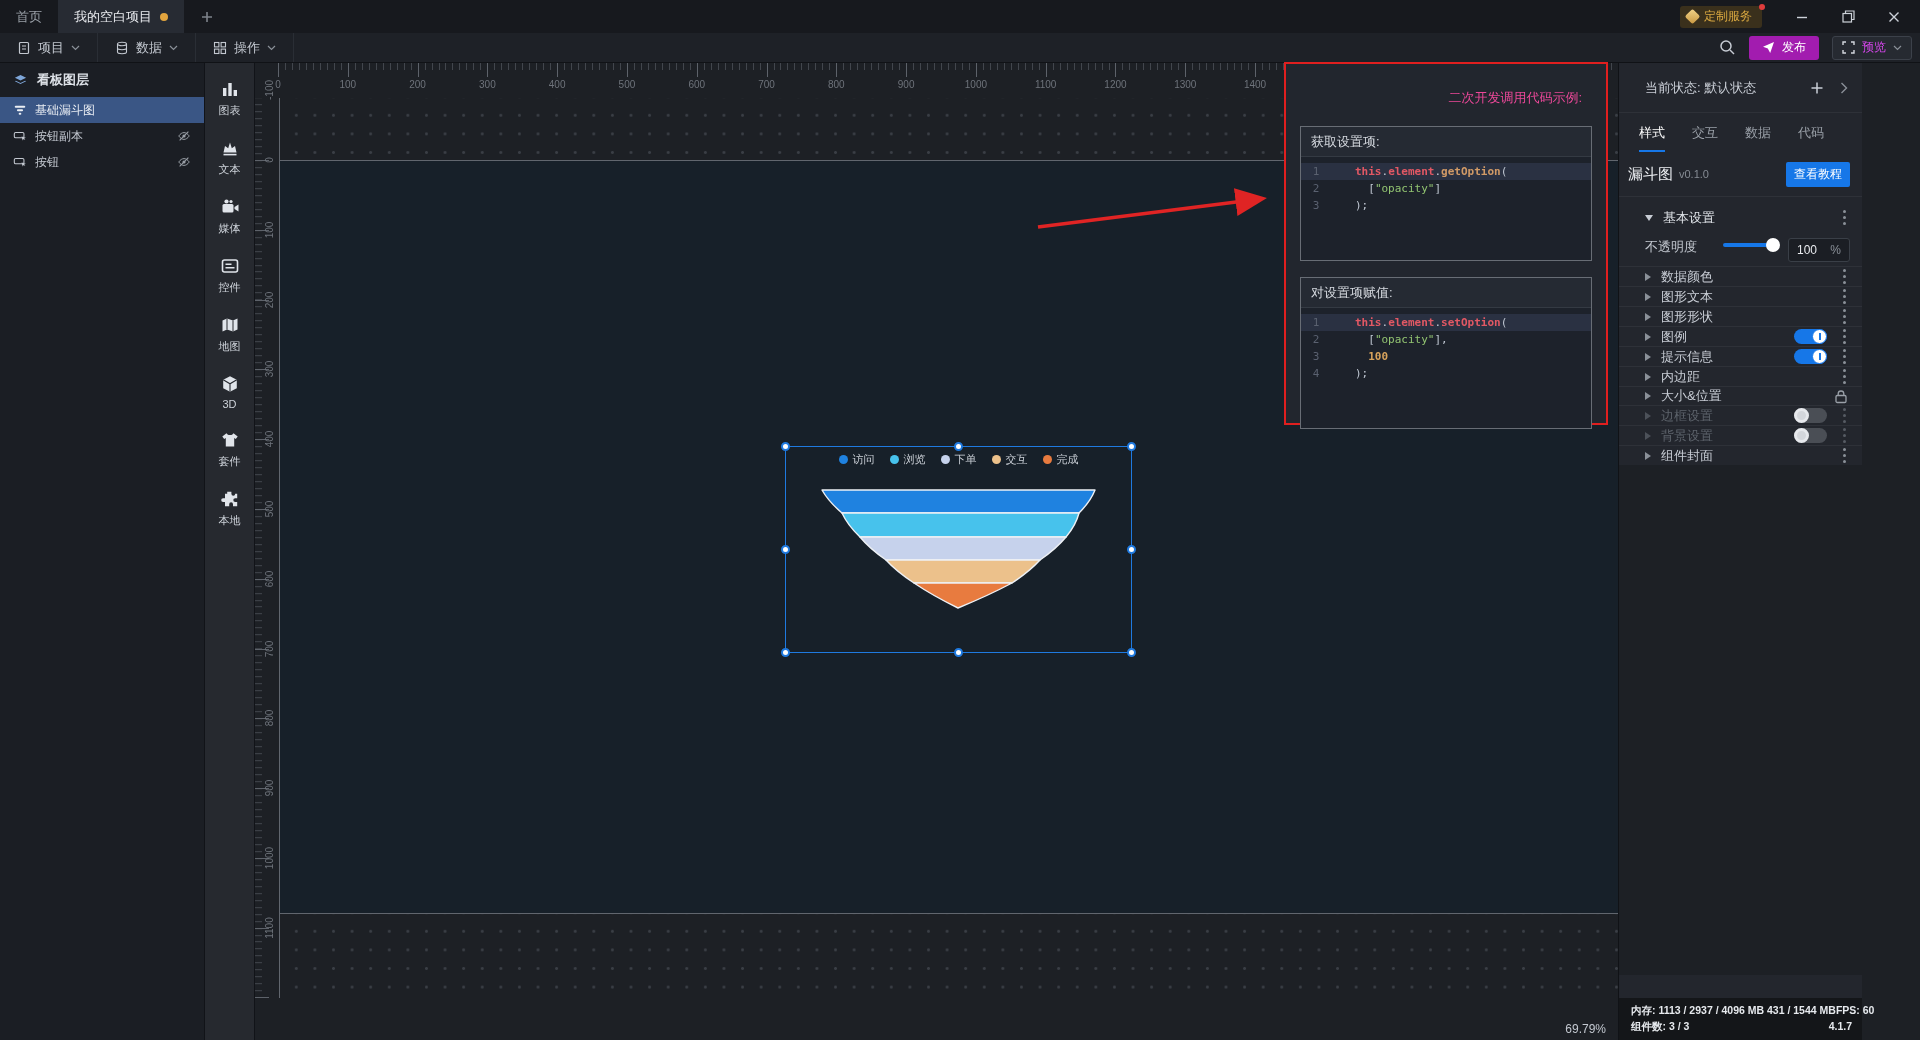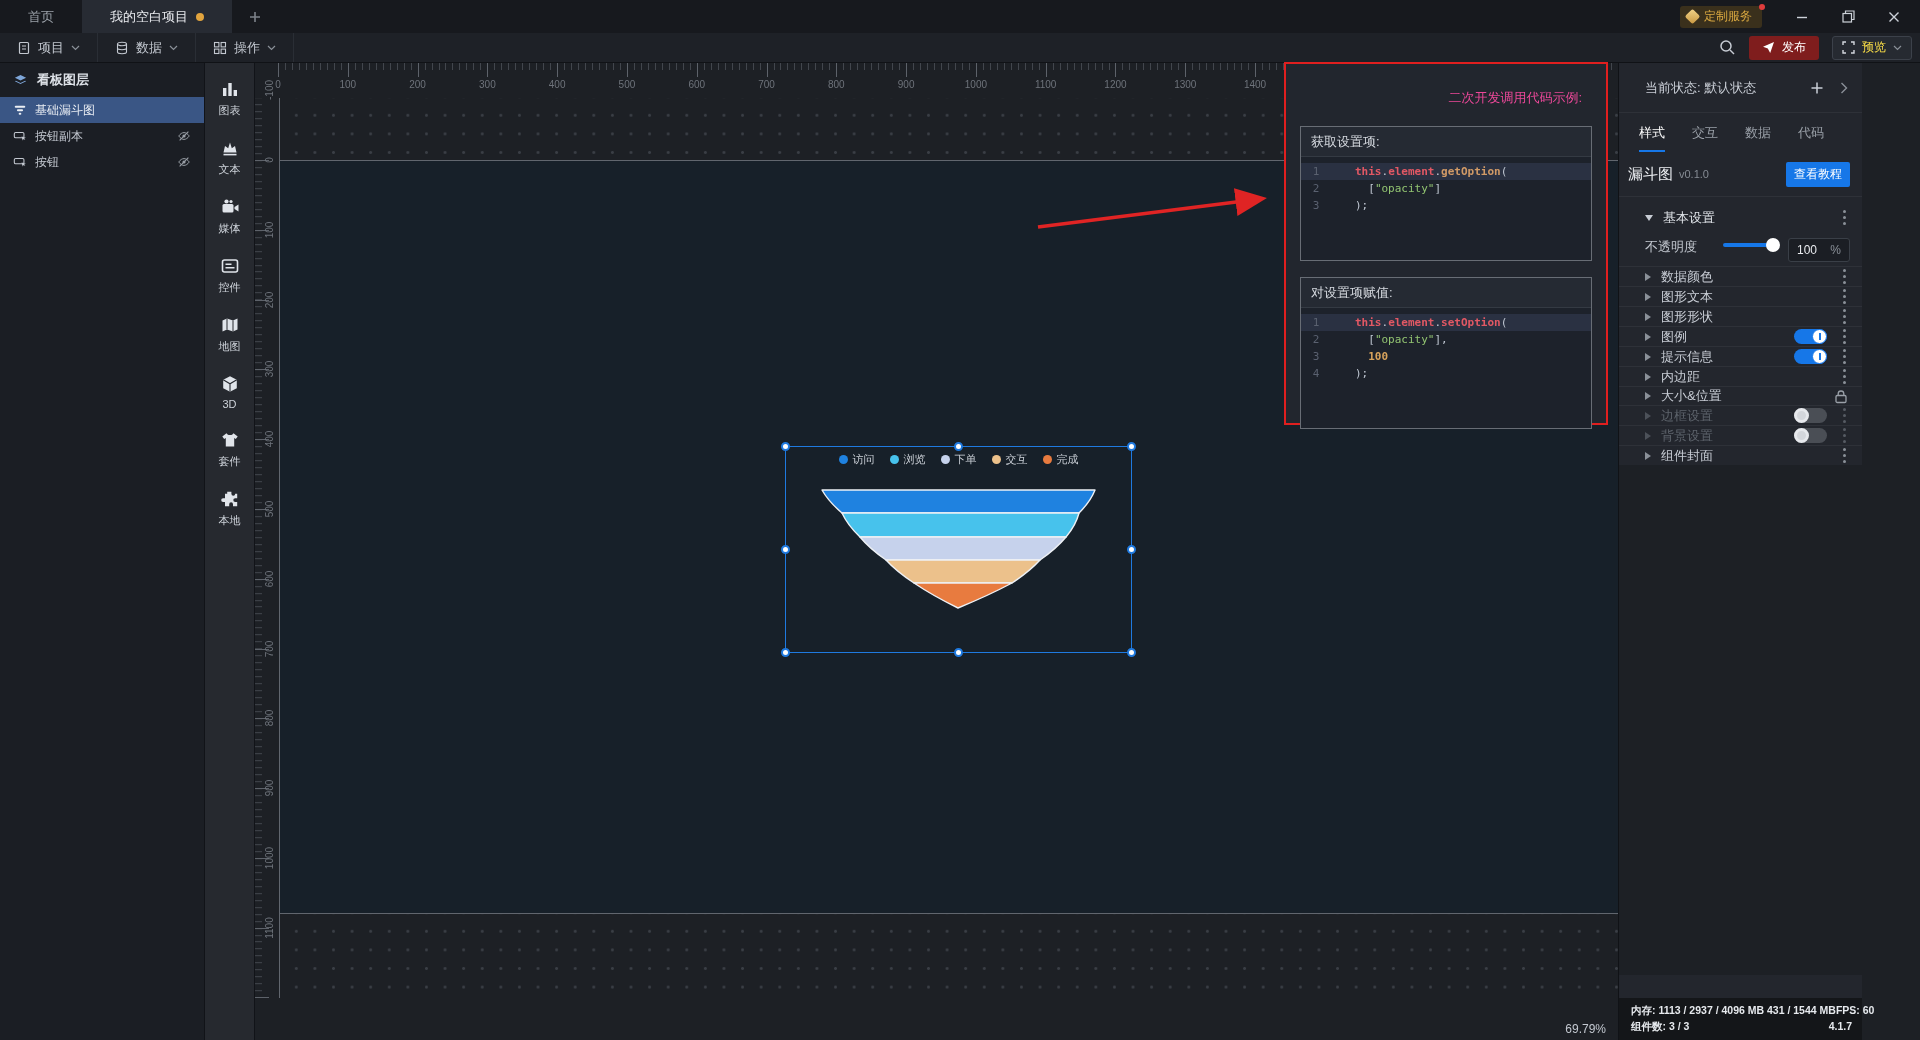--- a/index.html
+++ b/index.html
@@ -2,36 +2,36 @@
 <html><head>
 <meta charset="utf-8">
 <style>
   * { margin:0; padding:0; box-sizing:border-box; }
   html,body { width:1920px; height:1040px; overflow:hidden; }
   body { background:#1d2025; font-family:"Liberation Sans", sans-serif; color:#c7ccd4; position:relative; }
   svg { display:block; }
 
   
   #titlebar { position:absolute; left:0; top:0; width:1920px; height:33px; background:#17191e; display:flex; align-items:stretch; }
-  .tb-tab { padding:0 28px; display:flex; align-items:center; gap:8px; font-size:13px; color:#9aa0a8; }
+  .tb-tab { padding:0 16px; display:flex; align-items:center; gap:8px; font-size:13px; color:#9aa0a8; }
   .tb-tab.active { background:#272b33; color:#e9ebef; }
   .tb-dot { width:8px; height:8px; border-radius:50%; background:#e2a43e; }
   .tb-plus { margin-left:16px; display:flex; align-items:center; color:#7d828a; }
   .tb-right { margin-left:auto; display:flex; align-items:center; gap:6px; padding-right:6px; }
   .cs-btn { background:#3a301c; color:#d9a840; font-size:12px; height:22px; padding:0 10px 0 7px; border-radius:3px; display:flex; align-items:center; gap:6px; position:relative; margin-right:14px; }
   .cs-dot { position:absolute; top:-2px; right:-3px; width:6px; height:6px; background:#e03c3c; border-radius:50%; }
   .gem { width:11px; height:11px; background:linear-gradient(135deg,#f2d48a,#c9973f); transform:rotate(45deg); border-radius:2px; }
   .win-btn { width:40px; height:33px; display:flex; align-items:center; justify-content:center; color:#cdd2d9; }
 
   
   #menubar { position:absolute; left:0; top:33px; width:1920px; height:30px; background:#1e2127; border-bottom:1px solid #101216; display:flex; align-items:center; }
   .menu-item { display:flex; align-items:center; gap:7px; padding:0 17px; height:100%; font-size:13px; color:#c3c8d0; border-right:1px solid #2a2e35; }
   .mb-right { margin-left:auto; display:flex; align-items:center; gap:13px; padding-right:8px; }
-  .btn-publish { background:#7f1d1d; color:#fff; font-size:12px; height:24px; padding:0 13px; border-radius:3px; display:flex; align-items:center; gap:7px; }
-  .btn-preview { background:#262a31; border:1px solid #3c414a; color:#fde047; font-size:12px; height:24px; padding:0 9px; border-radius:3px; display:flex; align-items:center; gap:7px; }
+  .btn-publish { background:#a21caf; color:#fff; font-size:12px; height:24px; padding:0 13px; border-radius:3px; display:flex; align-items:center; gap:7px; }
+  .btn-preview { background:#262a31; border:1px solid #3c414a; color:#d946ef; font-size:12px; height:24px; padding:0 9px; border-radius:3px; display:flex; align-items:center; gap:7px; }
 
   
   #sidebar { position:absolute; left:0; top:63px; width:205px; bottom:0; background:#1b1e24; border-right:1px solid #111318; }
   .sb-header { height:34px; display:flex; align-items:center; gap:9px; padding:0 13px; font-size:13px; font-weight:bold; color:#dde1e7; }
   .layer-row { height:26px; display:flex; align-items:center; gap:8px; padding:0 13px; font-size:12px; color:#c3c8d0; }
   .layer-row.selected { background:#3a5685; color:#eaeef4; }
   .layer-row .grow { flex:1; }
   .layer-row svg { flex:0 0 auto; }
 
   

